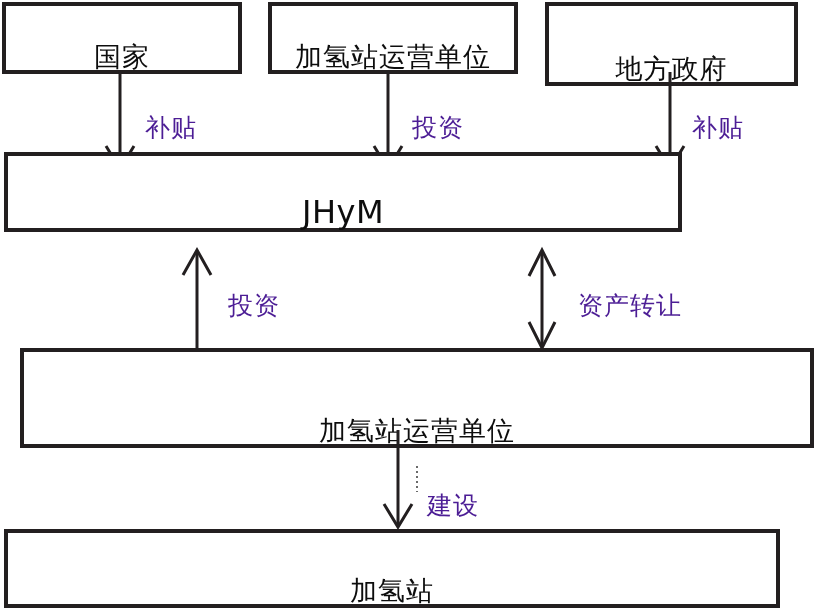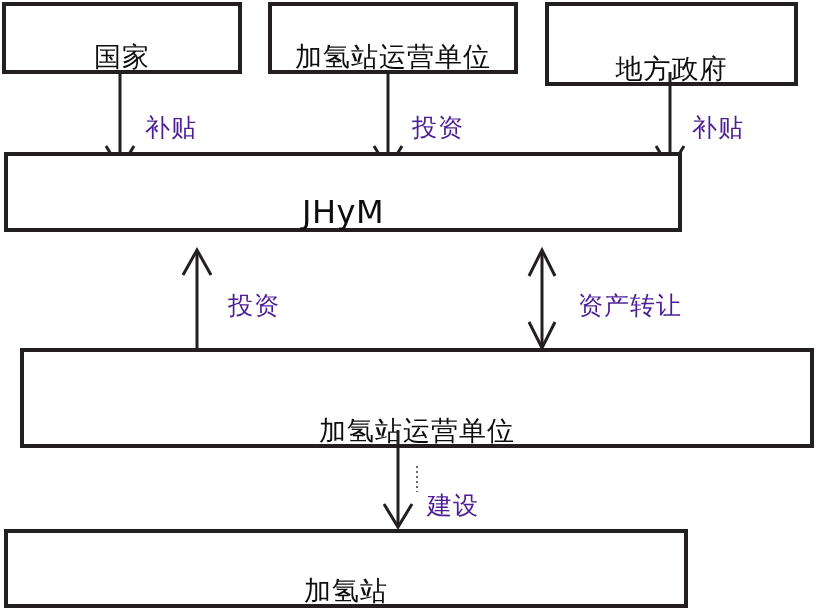--- a/index.html
+++ b/index.html
@@ -121,17 +121,17 @@
     <span class="node-label">加氢站运营单位</span>
   </div>
 
   <svg class="arrow-svg" style="left:378px; top:430px; width:44px; height:100px;" viewBox="0 0 44 100">
     <line x1="20" y1="0" x2="20" y2="96" stroke-width="3"></line>
     <polyline points="6,74 20,97 34,74" stroke-width="3"></polyline>
   </svg>
   <div class="tick-artifact" style="left:416px; top:466px; height:26px;"></div>
   <span class="edge-label" style="left:427px; top:475px;margin-top:18px;">建设</span>
 
-  <div class="node" style="left:4px; top:529px; width:684px; height:79px;">
+  <div class="node" style="left:4px; top:529px; width:776px; height:79px;">
     <span class="node-label">加氢站</span>
   </div>
 
 </div>
 
 </body></html>

